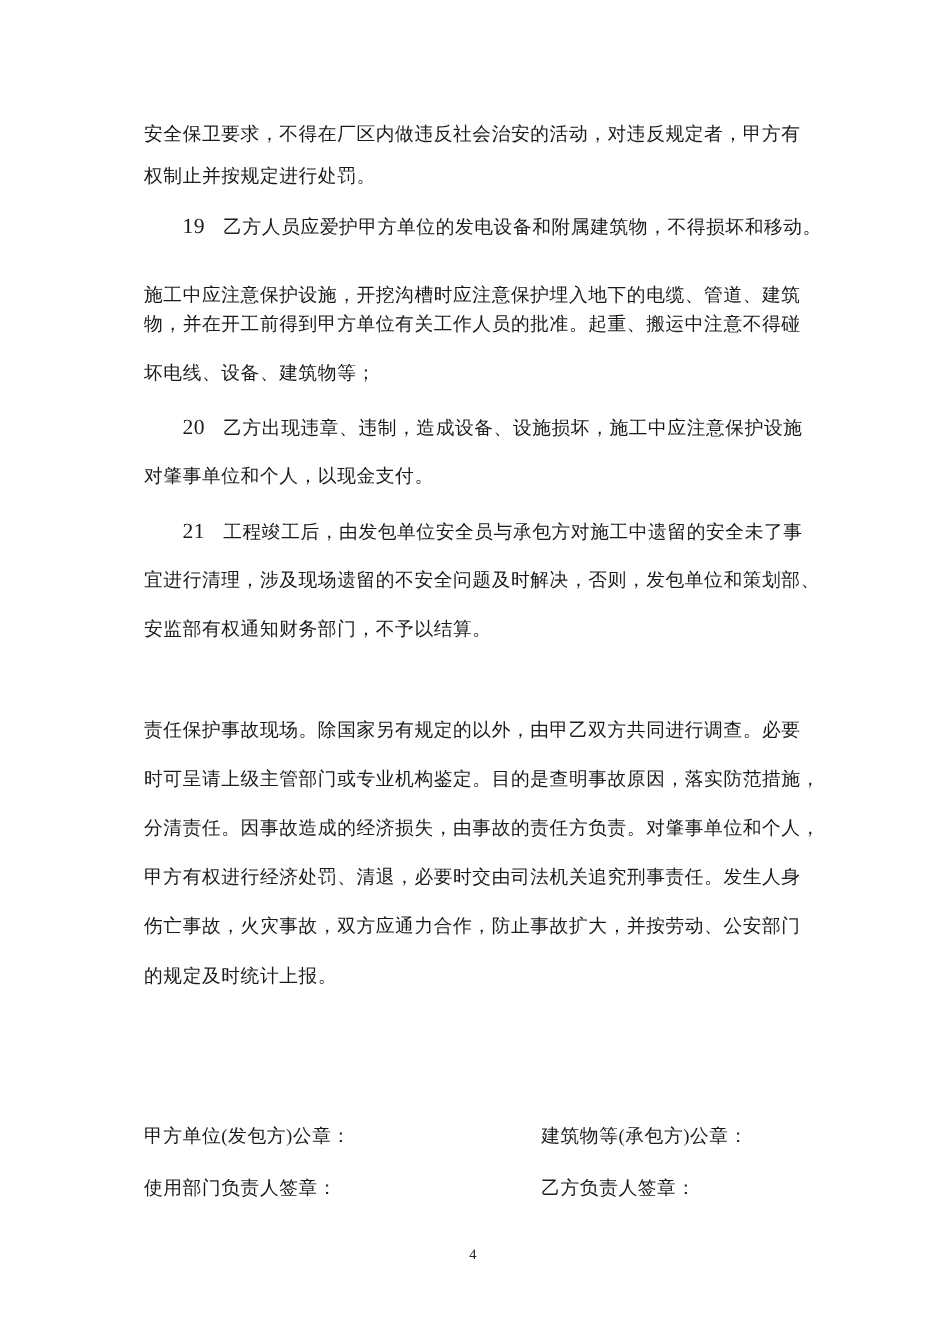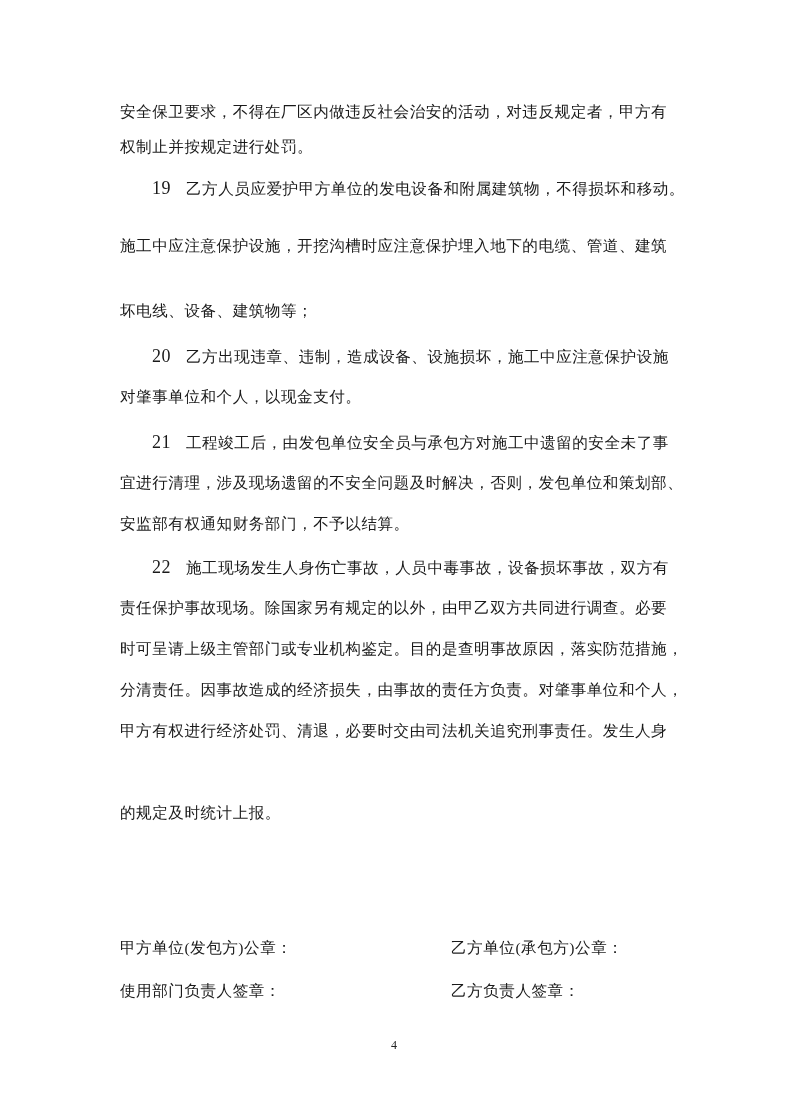--- a/index.html
+++ b/index.html
@@ -59,42 +59,41 @@
 
 <div class="page">
 
   <div class="line" style="top:102px">安全保卫要求，不得在厂区内做违反社会治安的活动，对违反规定者，甲方有</div>
   <div class="line" style="top:137px">权制止并按规定进行处罚。</div>
 
   <div class="line indent" style="top:178px">
     <span class="num">19</span><span>乙方人员应爱护甲方单位的发电设备和附属建筑物，不得损坏和移动。</span>
   </div>
   <div class="line" style="top:236px">施工中应注意保护设施，开挖沟槽时应注意保护埋入地下的电缆、管道、建筑</div>
+  <div class="line" style="top:260px">物，并在开工前得到甲方单位有关工作人员的批准。起重、搬运中注意不得碰</div>
   <div class="line" style="top:301px">坏电线、设备、建筑物等；</div>
 
   <div class="line indent" style="top:346px">
     <span class="num">20</span><span>乙方出现违章、违制，造成设备、设施损坏，施工中应注意保护设施</span>
   </div>
   <div class="line" style="top:387px">对肇事单位和个人，以现金支付。</div>
 
   <div class="line indent" style="top:432px">
     <span class="num">21</span><span>工程竣工后，由发包单位安全员与承包方对施工中遗留的安全未了事</span>
   </div>
   <div class="line" style="top:473px">宜进行清理，涉及现场遗留的不安全问题及时解决，否则，发包单位和策划部、</div>
   <div class="line" style="top:514px">安监部有权通知财务部门，不予以结算。</div>
 
-  <div class="line indent" style="top:557px">
-    <span class="num">22</span><span>施工现场发生人身伤亡事故，人员中毒事故，设备损坏事故，双方有</span>
-  </div>
   <div class="line" style="top:598px">责任保护事故现场。除国家另有规定的以外，由甲乙双方共同进行调查。必要</div>
   <div class="line" style="top:639px">时可呈请上级主管部门或专业机构鉴定。目的是查明事故原因，落实防范措施，</div>
   <div class="line" style="top:680px">分清责任。因事故造成的经济损失，由事故的责任方负责。对肇事单位和个人，</div>
   <div class="line" style="top:721px">甲方有权进行经济处罚、清退，必要时交由司法机关追究刑事责任。发生人身</div>
+  <div class="line" style="top:762px">伤亡事故，火灾事故，双方应通力合作，防止事故扩大，并按劳动、公安部门</div>
   <div class="line" style="top:803px">的规定及时统计上报。</div>
 
 
   <div class="sig" style="left:120px; top:938px">甲方单位(发包方)公章：</div>
-  <div class="sig" style="left:451px; top:938px">乙方单位(承包方)公章：</div>
+  <div class="sig" style="left:451px; top:938px">建筑物等(承包方)公章：</div>
   <div class="sig" style="left:120px; top:981px">使用部门负责人签章：</div>
   <div class="sig" style="left:451px; top:981px">乙方负责人签章：</div>
 
   <div class="page-number">4</div>
 </div>
 
 </body></html>

